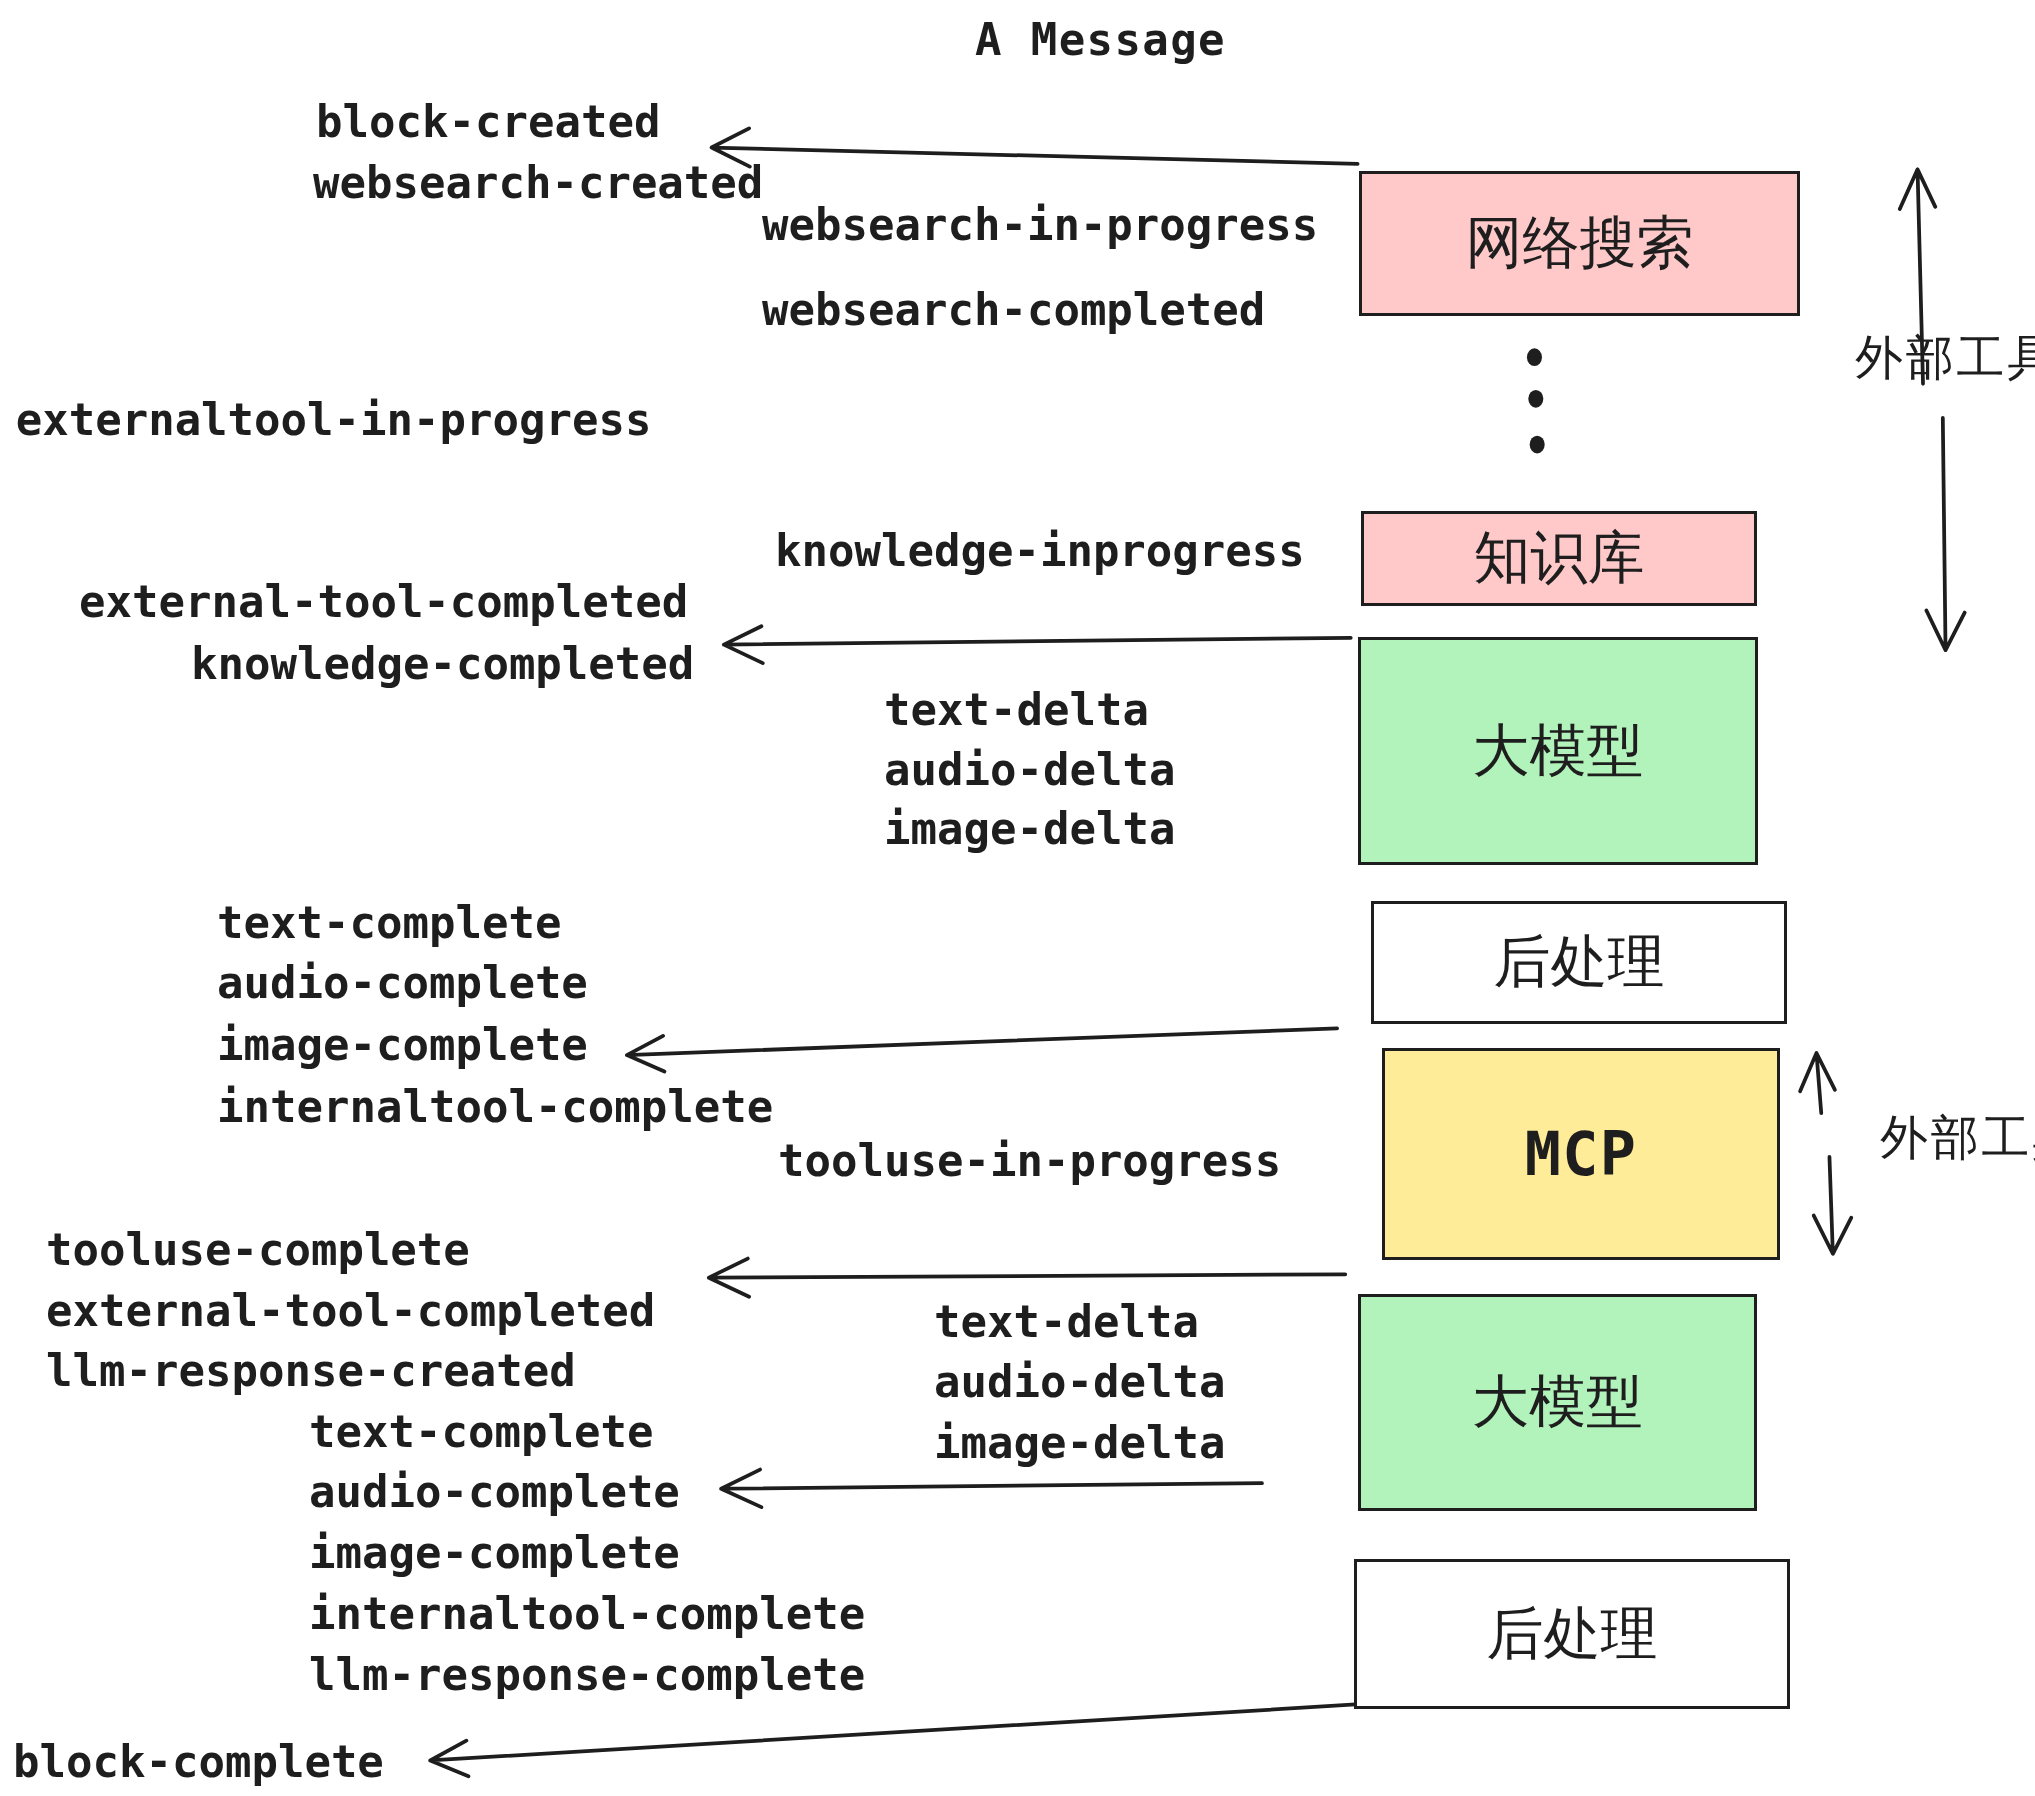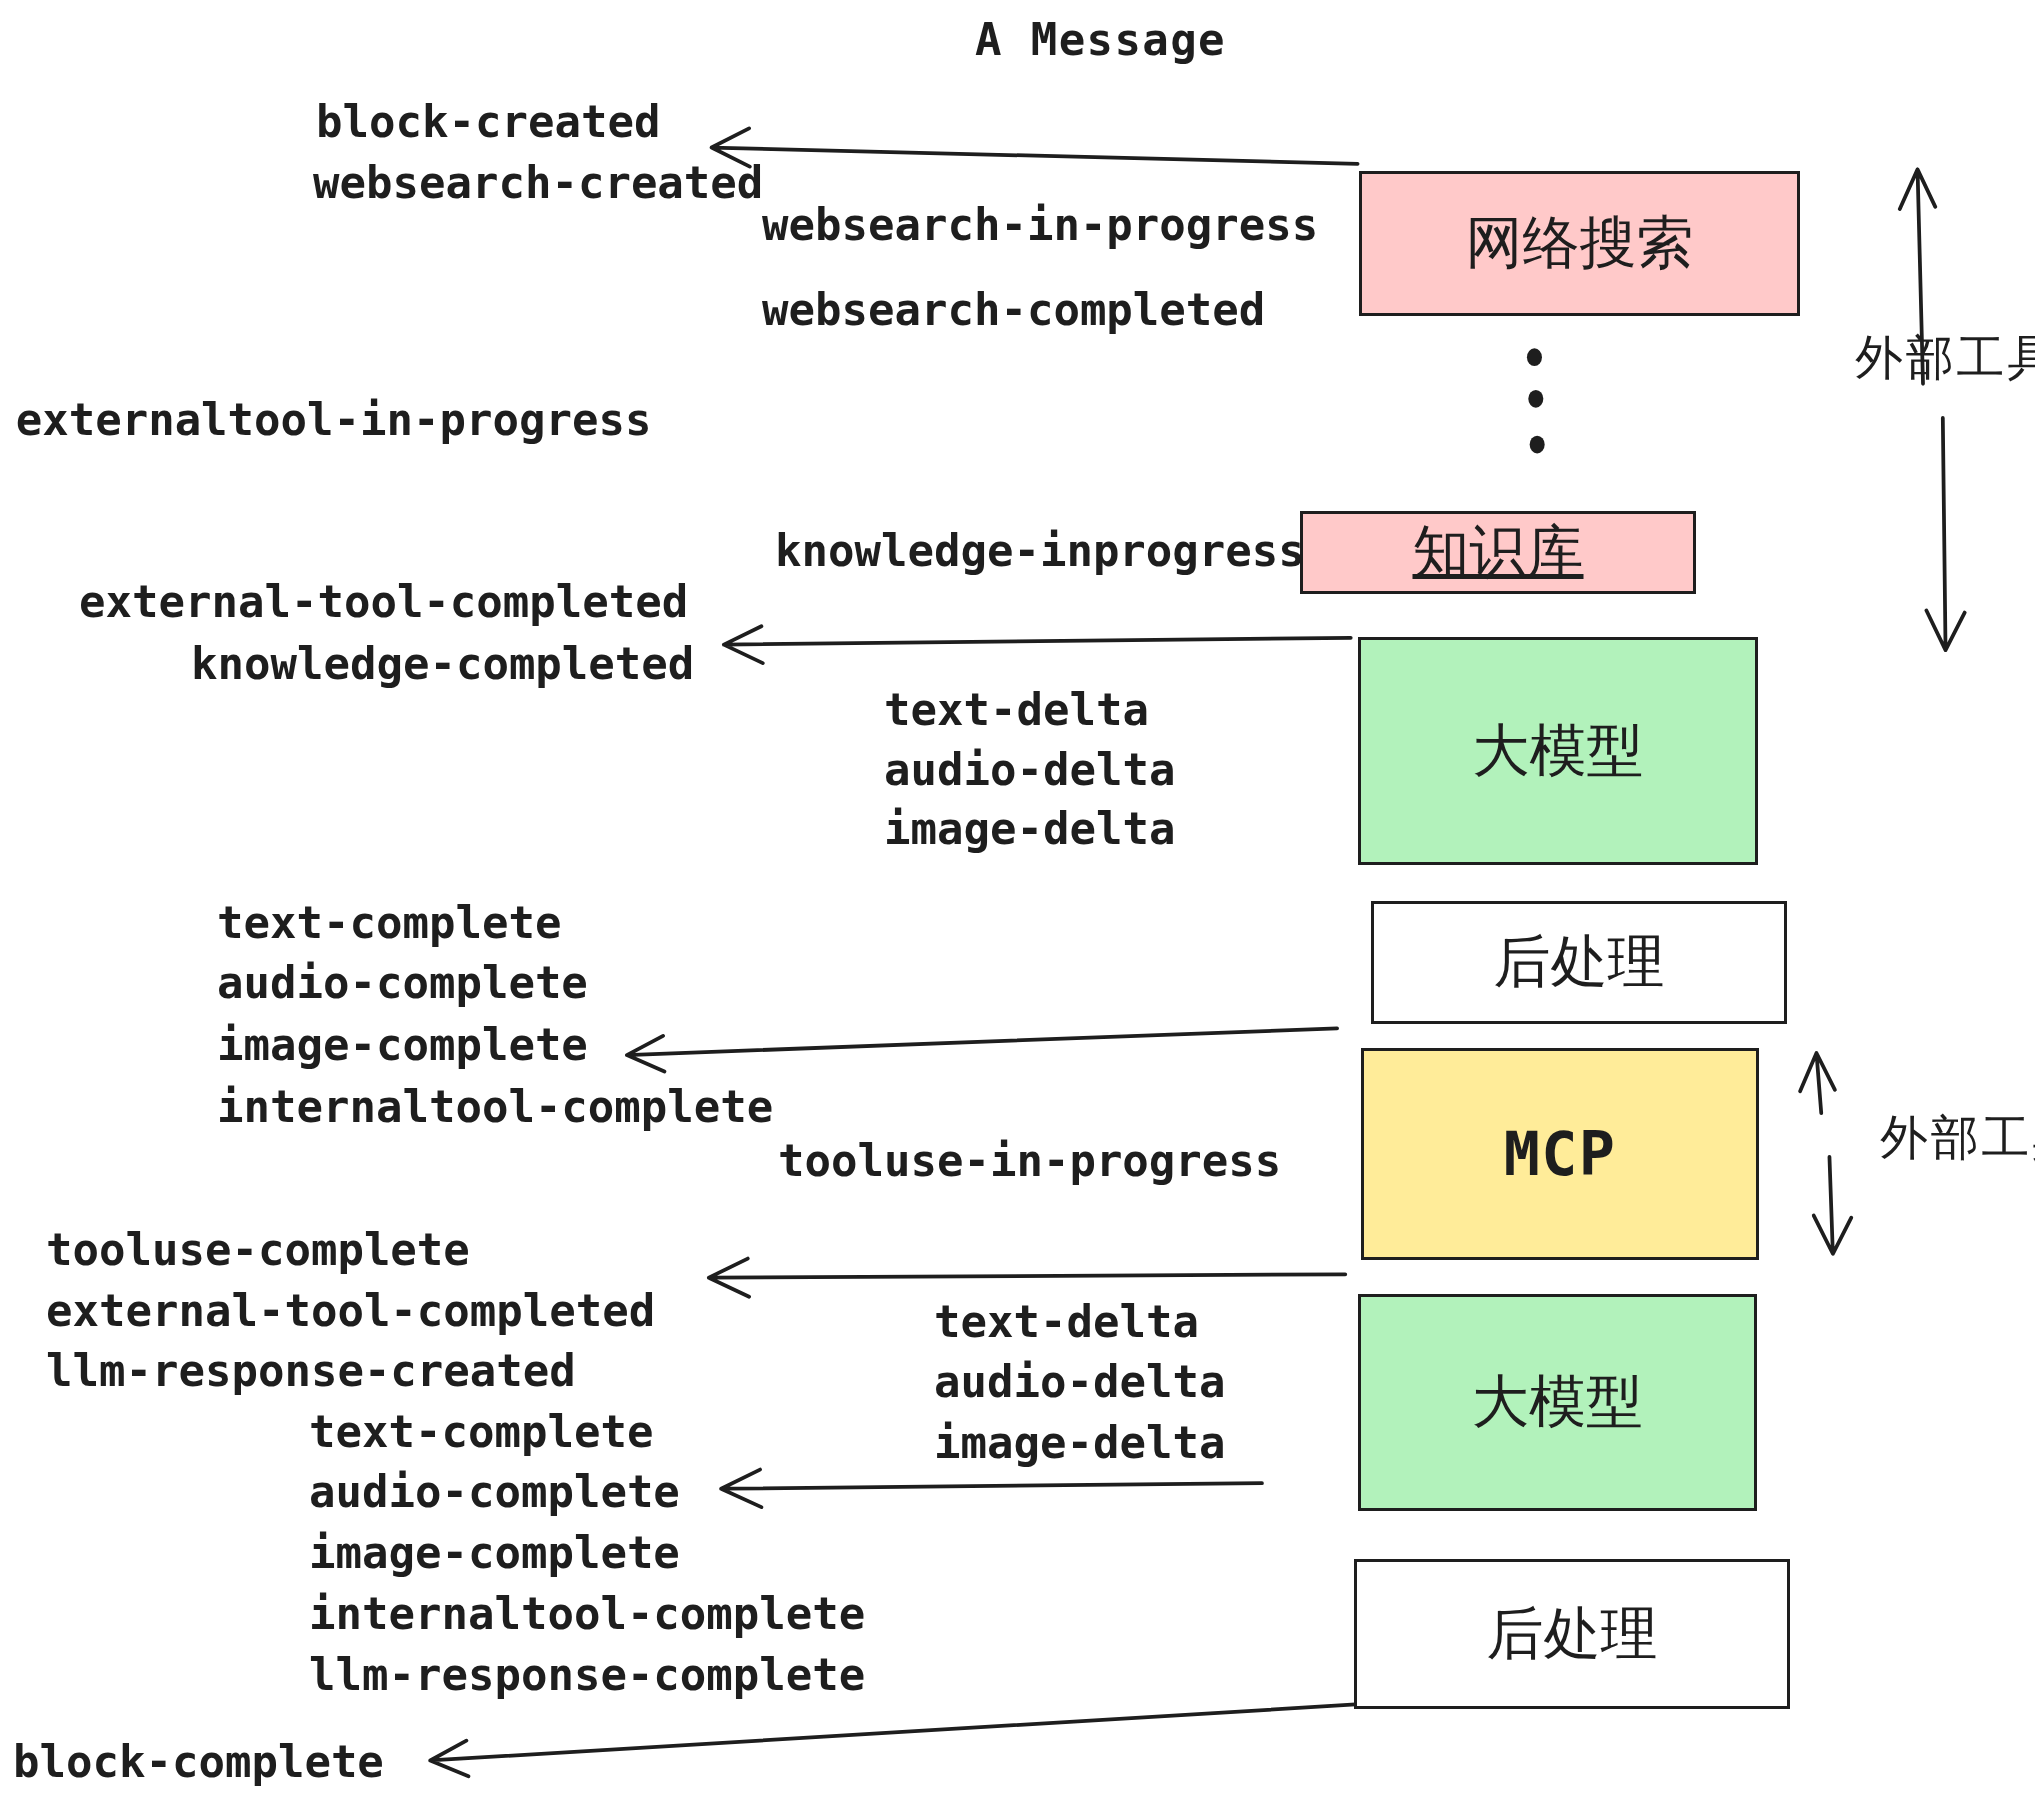--- a/index.html
+++ b/index.html
@@ -30,21 +30,21 @@
     border:3.4px solid #1e1e1e;
     box-sizing:border-box;
     display:flex;align-items:center;justify-content:center;
   }
   .box span{
     font-family:"DejaVu Sans", sans-serif;
     font-size:57px;color:#1e1e1e;white-space:nowrap;
   }
   .box.pink{background:#FFC9C9;}
   .box.green{background:#B2F2BB;}
-  .box.yellow{background:#FFEC99;}
+  .box.yellow{background:#FFEC99;margin-left:21px;}
   .box.white{background:#ffffff;}
   .box.mcp span{
     font-family:"DejaVu Sans Mono", monospace;
     font-weight:bold;font-size:60px;letter-spacing:1.4px;
   }
   .side-label{
     position:absolute;
     font-family:Liberation Mono, monospace;
     font-size:48px;white-space:nowrap;letter-spacing:2.7px;margin-left:44px;
   }
@@ -101,21 +101,21 @@
   <div class="evt" style="left:309px;top:1406px;">text-complete</div>
   <div class="evt" style="left:309px;top:1466px;">audio-complete</div>
   <div class="evt" style="left:309px;top:1527px;">image-complete</div>
   <div class="evt" style="left:309px;top:1588px;">internaltool-complete</div>
   <div class="evt" style="left:309px;top:1649px;">llm-response-complete</div>
   <div class="evt" style="left:13px;top:1736px;">block-complete</div>
 
   <div class="box pink" style="left:1359px;top:171px;width:441px;height:145px;">
     <span>网络搜索</span>
   </div>
-  <div class="box pink" style="left:1300px;top:511px;width:396px;height:83px;text-decoration:underline;">
+  <div class="box pink" style="left:1361px;top:511px;width:396px;height:95px;">
     <span>知识库</span>
   </div>
   <div class="box green" style="left:1358px;top:637px;width:400px;height:228px;">
     <span>大模型</span>
   </div>
   <div class="box white" style="left:1371px;top:901px;width:416px;height:123px;">
     <span>后处理</span>
   </div>
   <div class="box yellow mcp" style="left:1361px;top:1048px;width:398px;height:212px;">
     <span>MCP</span>

